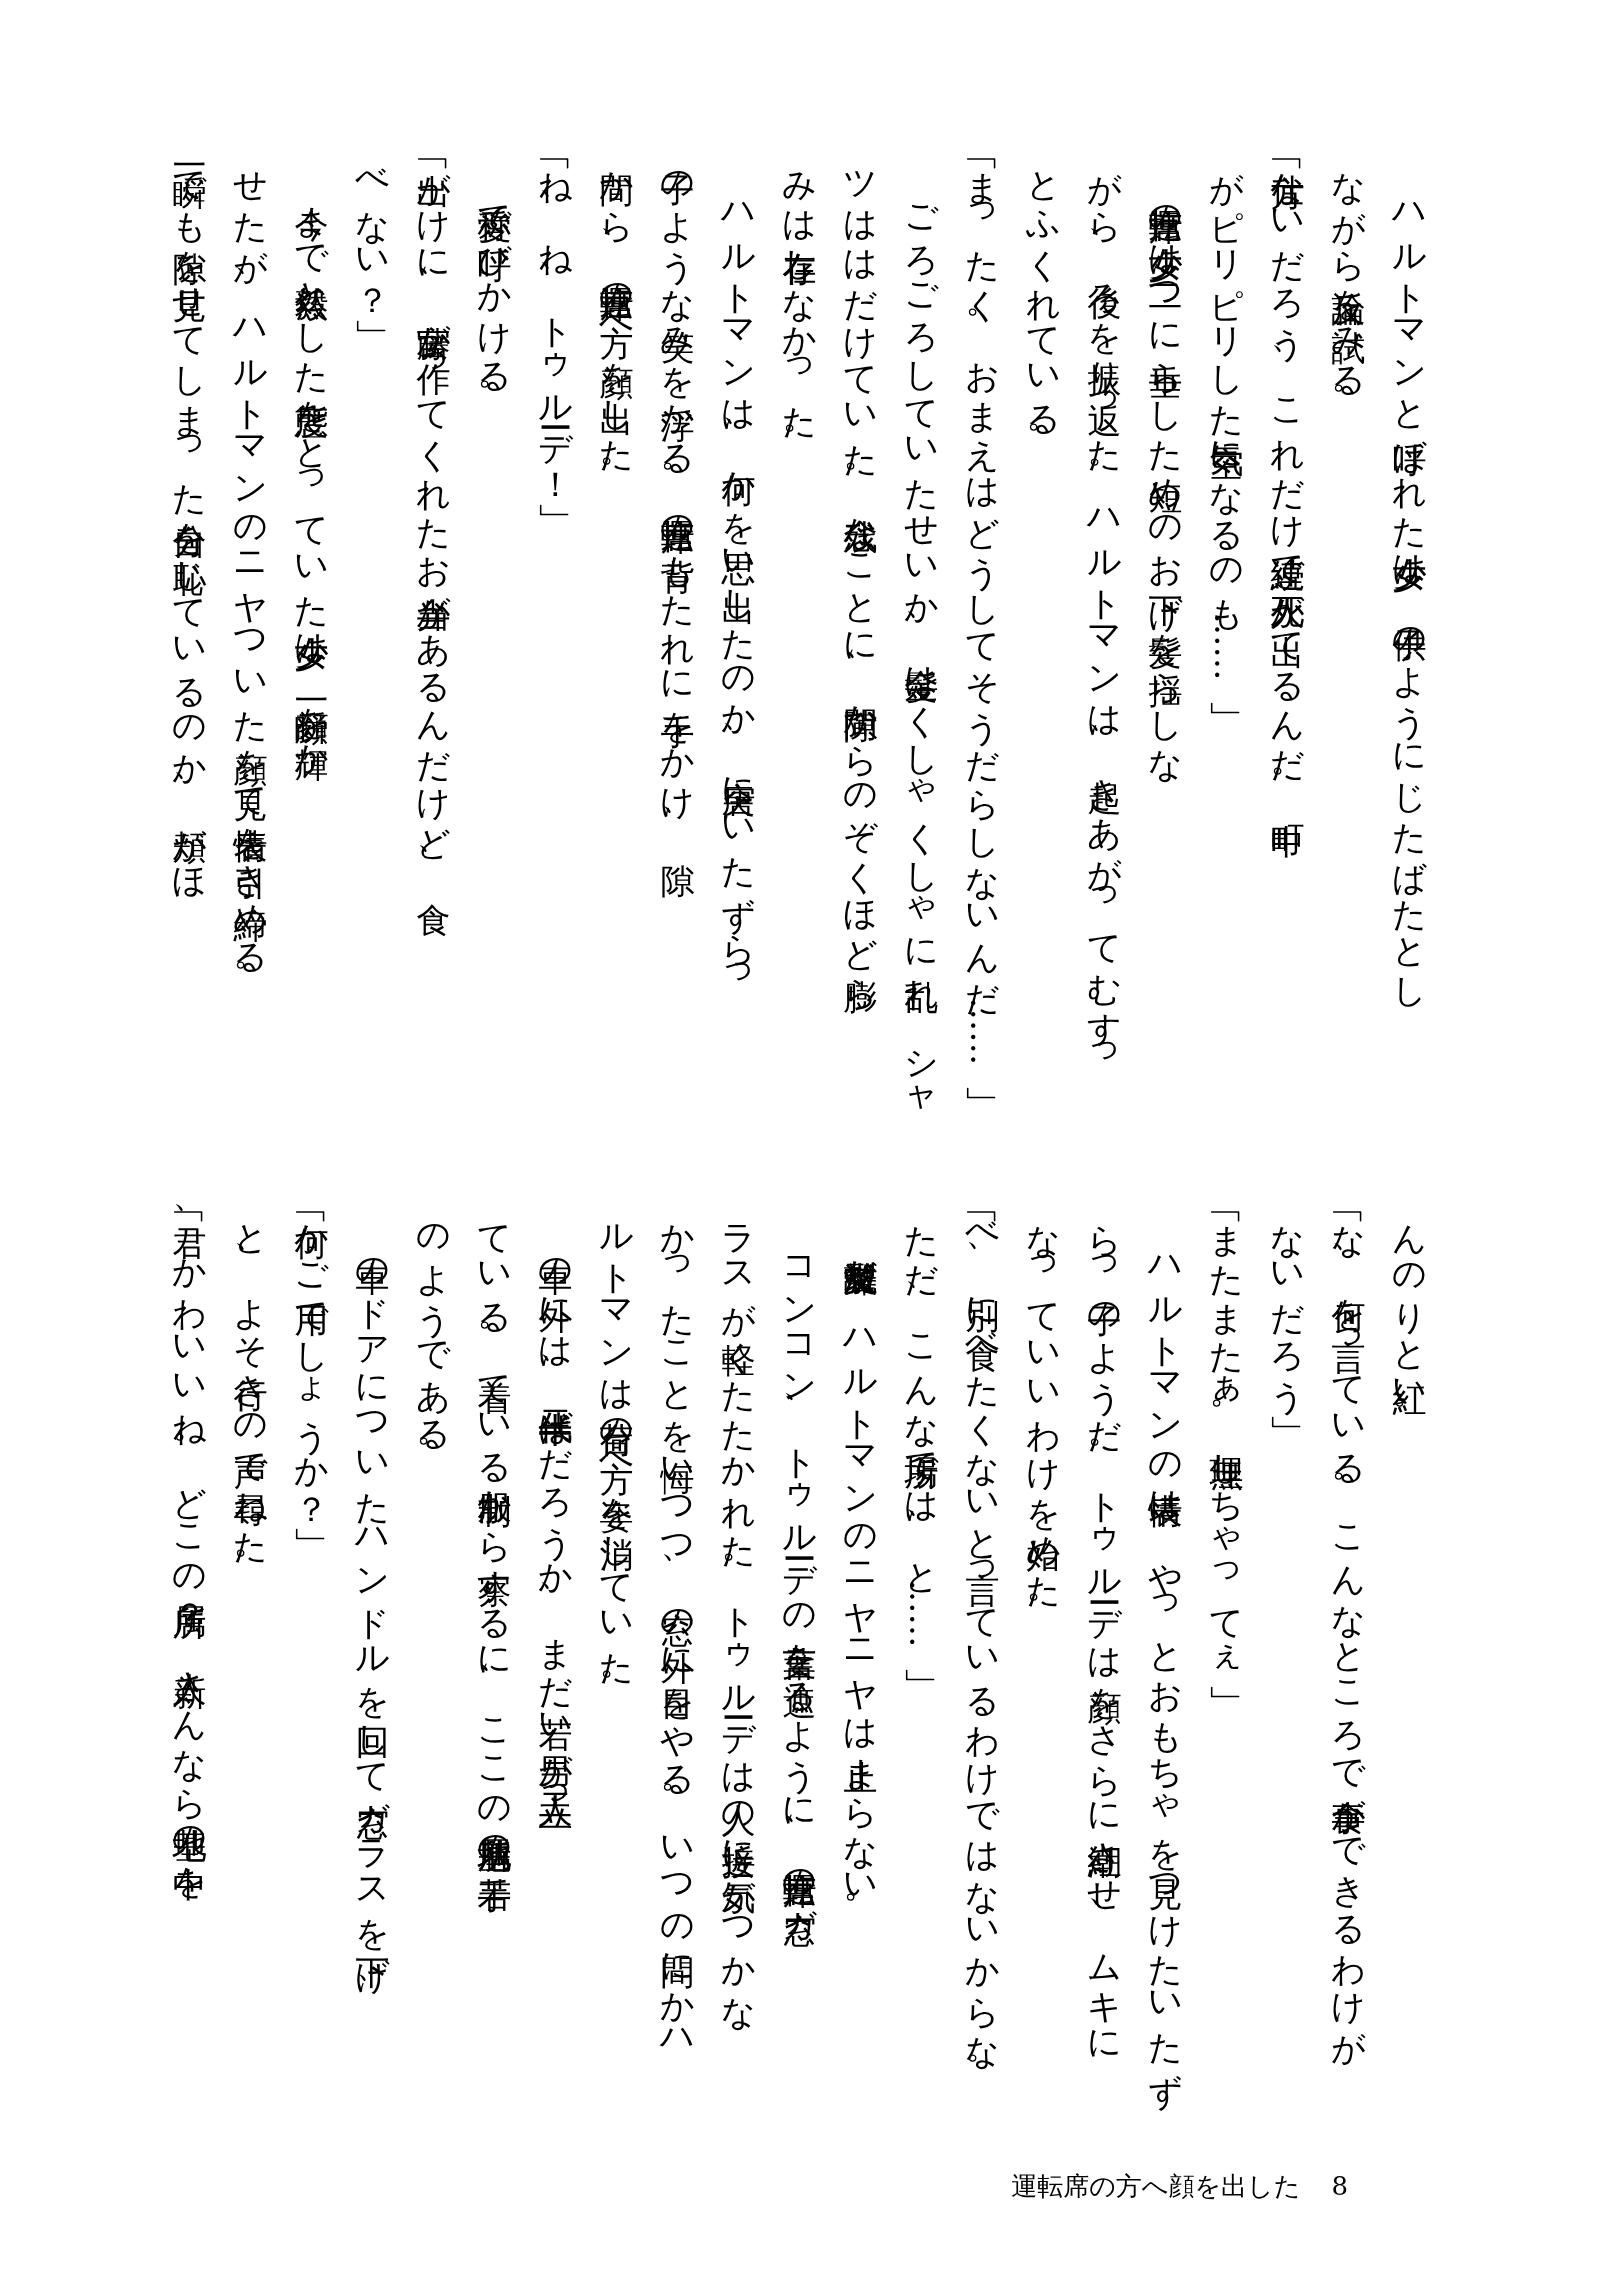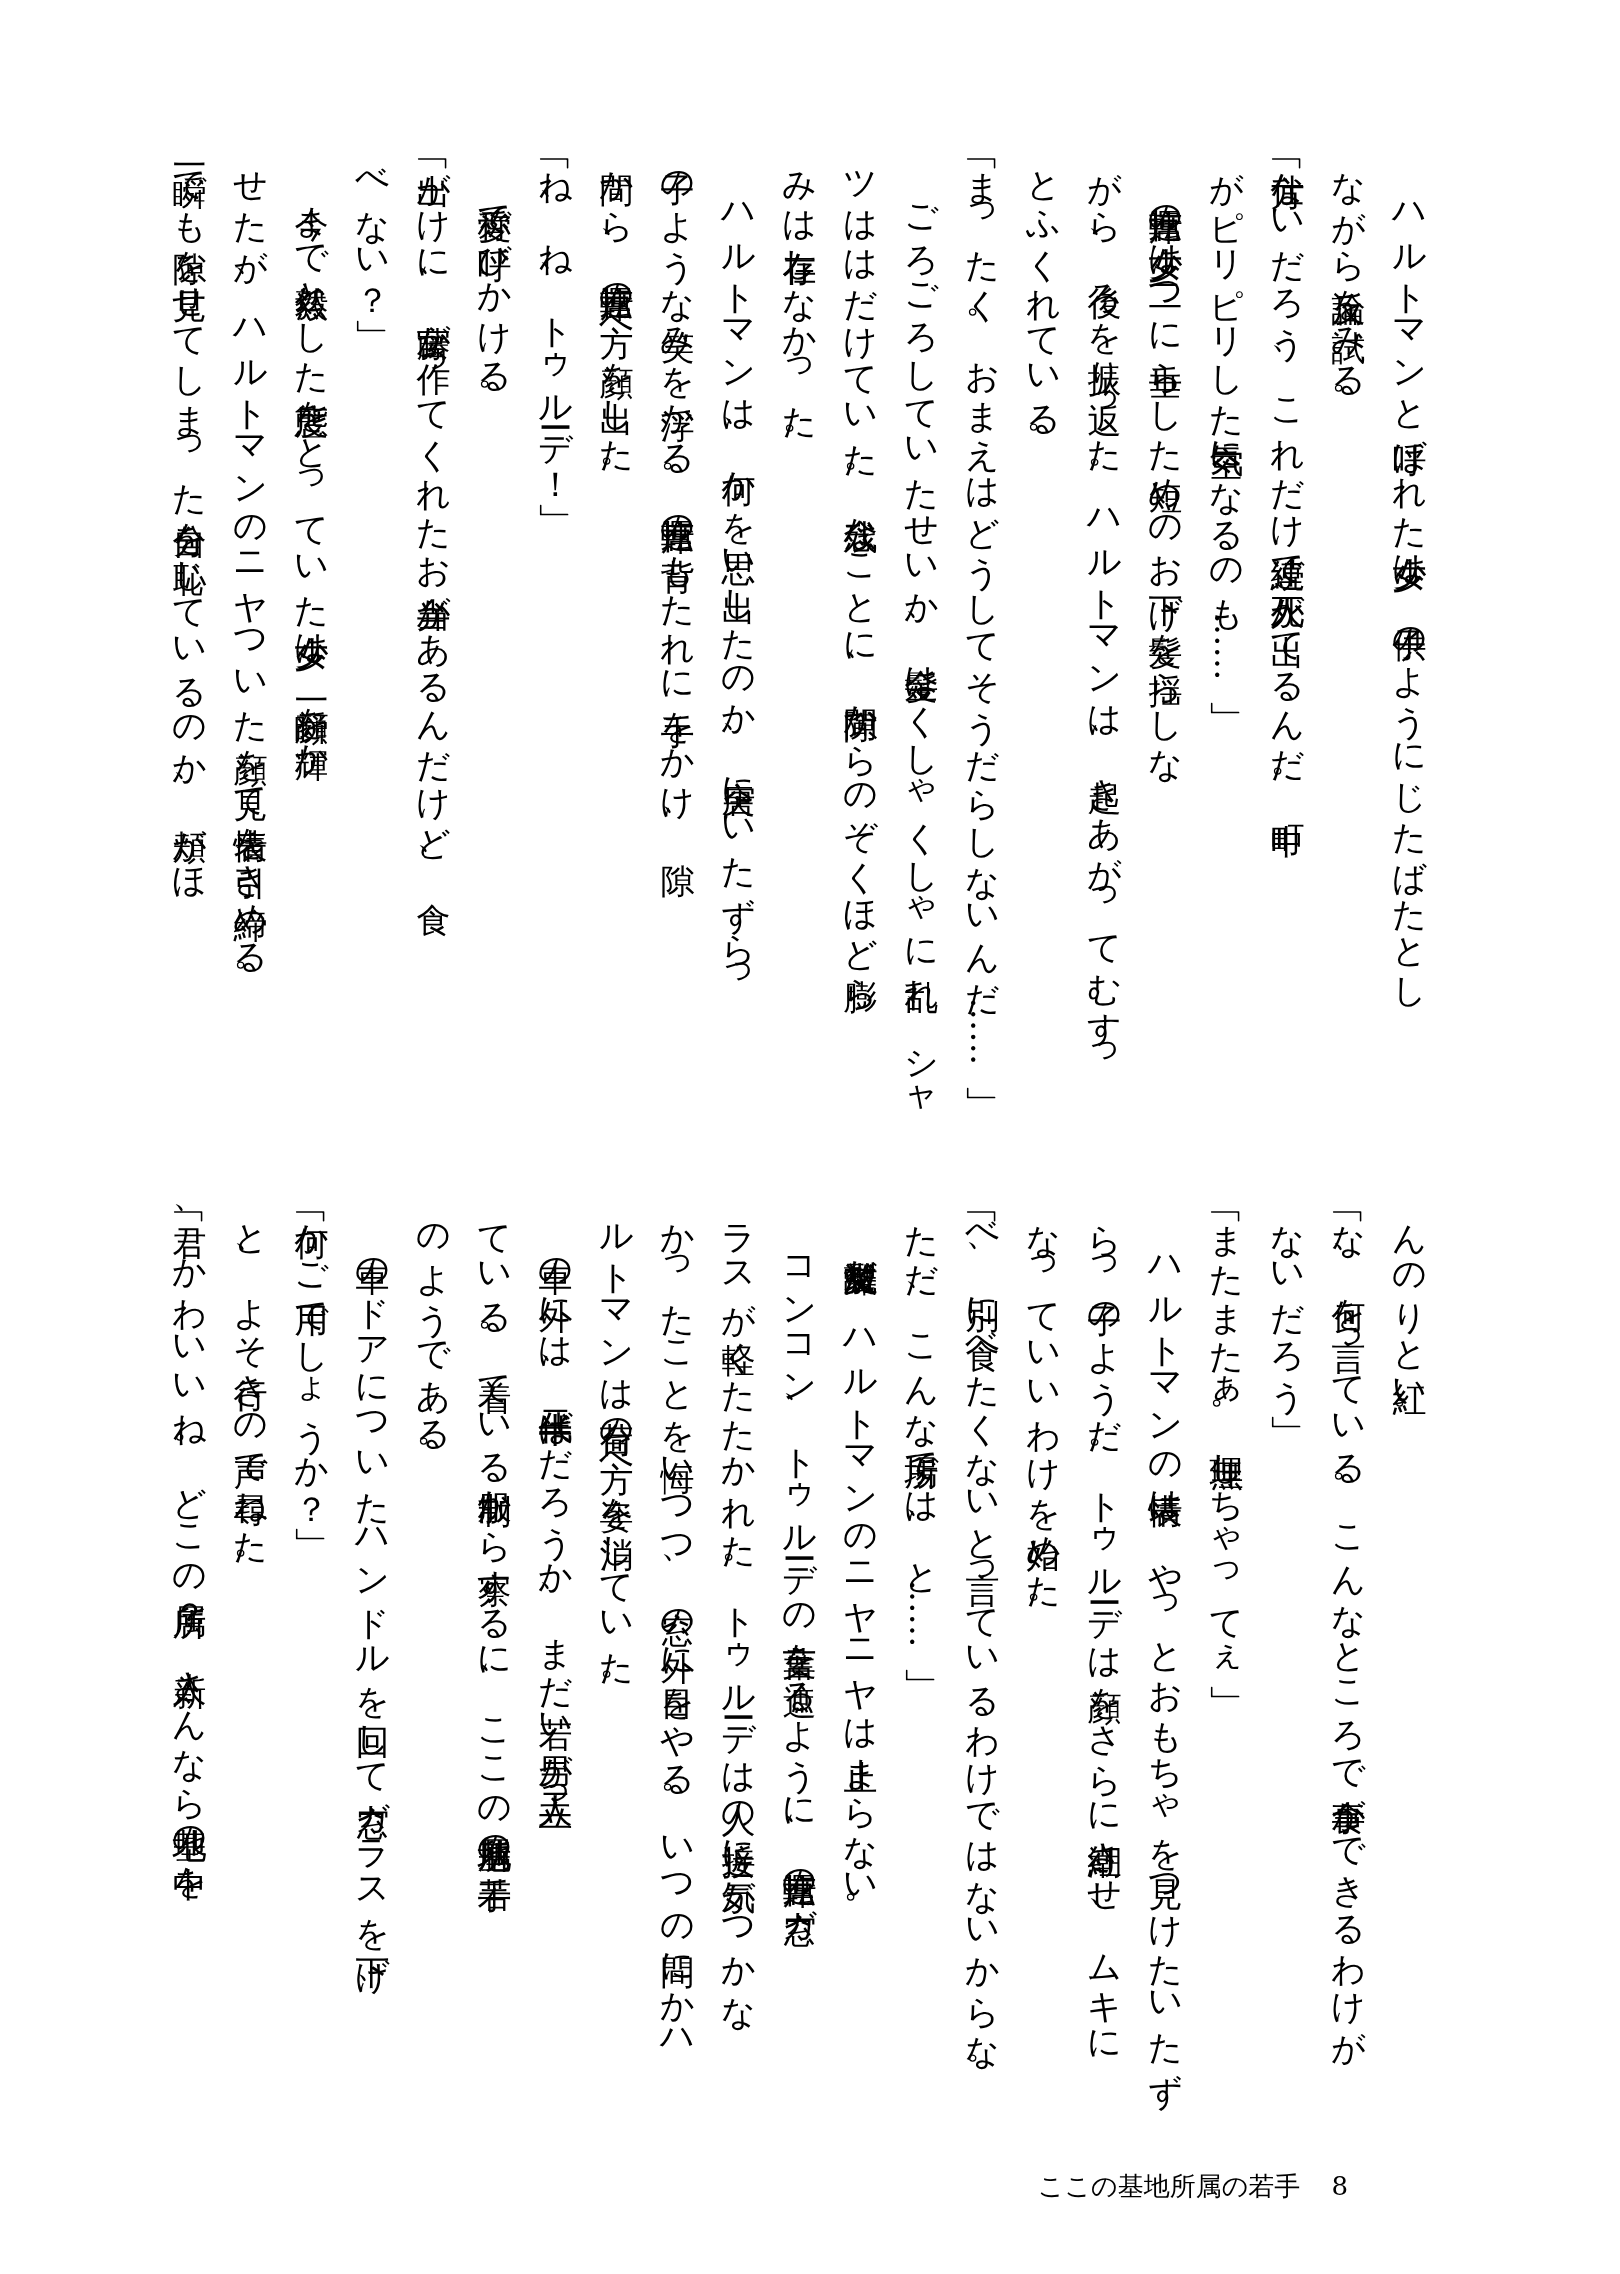--- a/index.html
+++ b/index.html
@@ -94,17 +94,17 @@
       <p>　車の外には、二十代半ばだろうか、まだ若い男が二人立っ</p>
       <p>ている。着ている制服から察するに、ここの基地所属の若手</p>
       <p>のようである。</p>
       <p>　車のドアについたハンドルを回して窓ガラスを下げ、</p>
       <p>「何かご用でしょうか？」</p>
       <p>と、よそ行きの声で尋ねた。</p>
       <p>「君、かわいいね。どこの所属？　新人さんなら基地の中を</p>
     </section>
 
   <footer class="running-footer">
-    <span class="running-title">ここの基地所属の若手</span><span class="page-number">8</span>
+    <span class="running-title">運転席の方へ顔を出した</span><span class="page-number">8</span>
   </footer>
 
 </div>
 
 
 </body></html>

